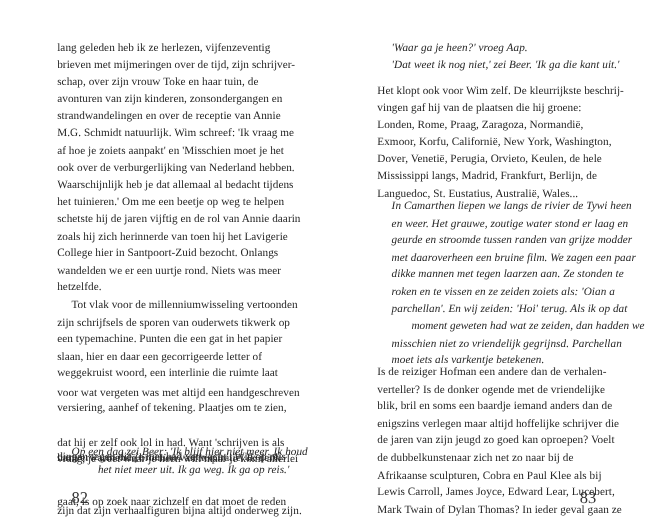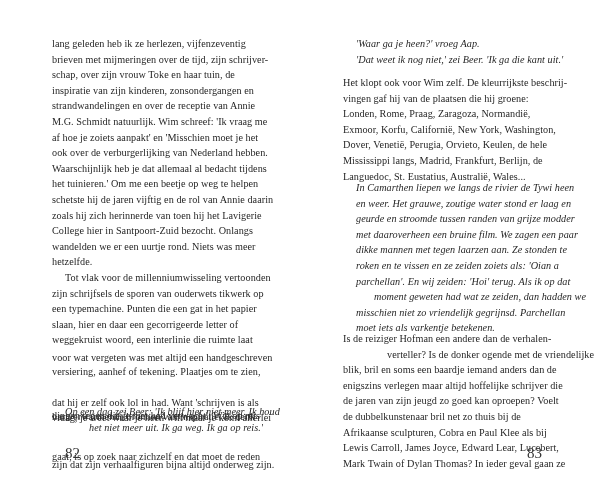--- a/index.html
+++ b/index.html
@@ -14,21 +14,21 @@
   .pnum { position: absolute; font-size: 15px; font-family: "Liberation Serif", serif; color: #333; }
 </style>
 </head>
 <body>
 
 <div class="page" id="page-left">
   <div id="left-body">
       <div class="line" style="left: 52px; top: 36px;">lang geleden heb ik ze herlezen, vijfenzeventig</div>
       <div class="line" style="left: 52px; top: 51.6px;">brieven met mijmeringen over de tijd, zijn schrijver-</div>
       <div class="line" style="left: 52px; top: 67.2px;">schap, over zijn vrouw Toke en haar tuin, de</div>
-      <div class="line" style="left: 52px; top: 82.8px;">inspiratie van zijn kinderen, zonsondergangen en</div>
+      <div class="line" style="left: 52px; top: 82.8px;">avonturen van zijn kinderen, zonsondergangen en</div>
       <div class="line" style="left: 52px; top: 98.4px;">strandwandelingen en over de receptie van Annie</div>
       <div class="line" style="left: 52px; top: 114px;">M.G. Schmidt natuurlijk. Wim schreef: 'Ik vraag me</div>
       <div class="line" style="left: 52px; top: 129.6px;">af hoe je zoiets aanpakt' en 'Misschien moet je het</div>
       <div class="line" style="left: 52px; top: 145.2px;">ook over de verburgerlijking van Nederland hebben.</div>
       <div class="line" style="left: 52px; top: 160.8px;">Waarschijnlijk heb je dat allemaal al bedacht tijdens</div>
       <div class="line" style="left: 52px; top: 176.4px;">het tuinieren.' Om me een beetje op weg te helpen</div>
       <div class="line" style="left: 52px; top: 192px;">schetste hij de jaren vijftig en de rol van Annie daarin</div>
       <div class="line" style="left: 52px; top: 207.6px;">zoals hij zich herinnerde van toen hij het Lavigerie</div>
       <div class="line" style="left: 52px; top: 223.2px;">College hier in Santpoort-Zuid bezocht. Onlangs</div>
       <div class="line" style="left: 52px; top: 238.8px;">wandelden we er een uurtje rond. Niets was meer</div>
@@ -75,23 +75,23 @@
       <div class="line it" style="left: 56px; top: 226.8px;">met daaroverheen een bruine film. We zagen een paar</div>
       <div class="line it" style="left: 56px; top: 242.4px;">dikke mannen met tegen laarzen aan. Ze stonden te</div>
       <div class="line it" style="left: 56px; top: 258px;">roken en te vissen en ze zeiden zoiets als: 'Oian a</div>
       <div class="line it" style="left: 56px; top: 273.6px;">parchellan'. En wij zeiden: 'Hoi' terug. Als ik op dat</div>
       <div class="line it" style="left: 74px; top: 289.2px;">moment geweten had wat ze zeiden, dan hadden we</div>
       <div class="line it" style="left: 56px; top: 304.8px;">misschien niet zo vriendelijk gegrijnsd. Parchellan</div>
       <div class="line it" style="left: 56px; top: 320.4px;">moet iets als varkentje betekenen.</div>
     </div>
   <div id="right-body2">
       <div class="line" style="left: 43px; top: 331px;">Is de reiziger Hofman een andere dan de verhalen-</div>
-      <div class="line" style="left: 43px; top: 346.6px; margin-left: 44px;">verteller? Is de donker ogende met de vriendelijke</div>
+      <div class="line" style="left: 43px; top: 346.6px;">verteller? Is de donker ogende met de vriendelijke</div>
       <div class="line" style="left: 43px; top: 362.2px;">blik, bril en soms een baardje iemand anders dan de</div>
       <div class="line" style="left: 43px; top: 377.8px;">enigszins verlegen maar altijd hoffelijke schrijver die</div>
       <div class="line" style="left: 43px; top: 393.4px;">de jaren van zijn jeugd zo goed kan oproepen? Voelt</div>
-      <div class="line" style="left: 43px; top: 409px;">de dubbelkunstenaar bril net zo thuis bij de</div>
+      <div class="line" style="left: 43px; top: 409px;">de dubbelkunstenaar zich net zo naar bij de</div>
       <div class="line" style="left: 43px; top: 424.6px;">Afrikaanse sculpturen, Cobra en Paul Klee als bij</div>
       <div class="line" style="left: 43px; top: 440.2px;">Lewis Carroll, James Joyce, Edward Lear, Lucebert,</div>
       <div class="line" style="left: 43px; top: 455.8px;">Mark Twain of Dylan Thomas? In ieder geval gaan ze</div>
     </div>
   <div class="pnum" style="left:227px; top:445px;">83</div>
 </div>
 
 </body></html>

